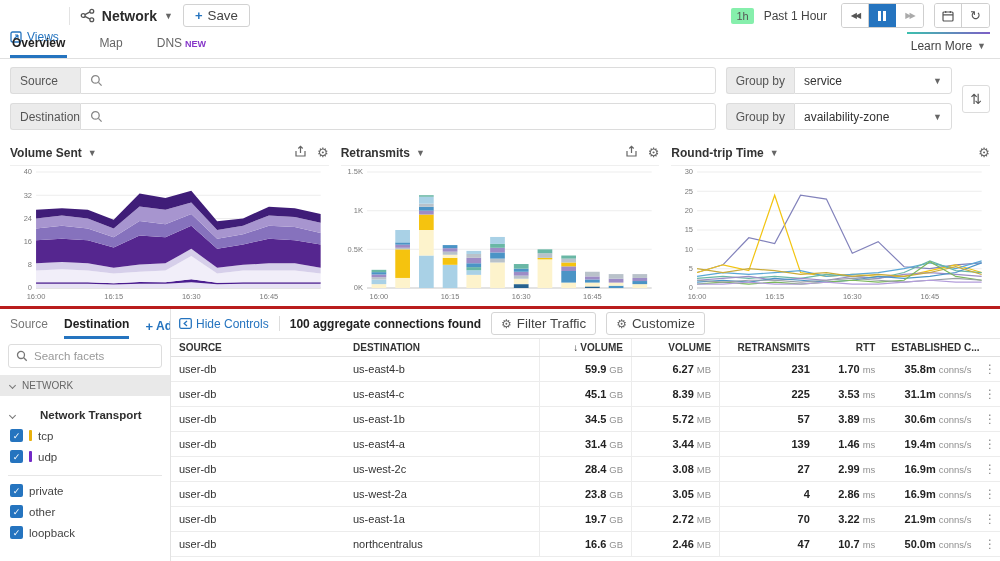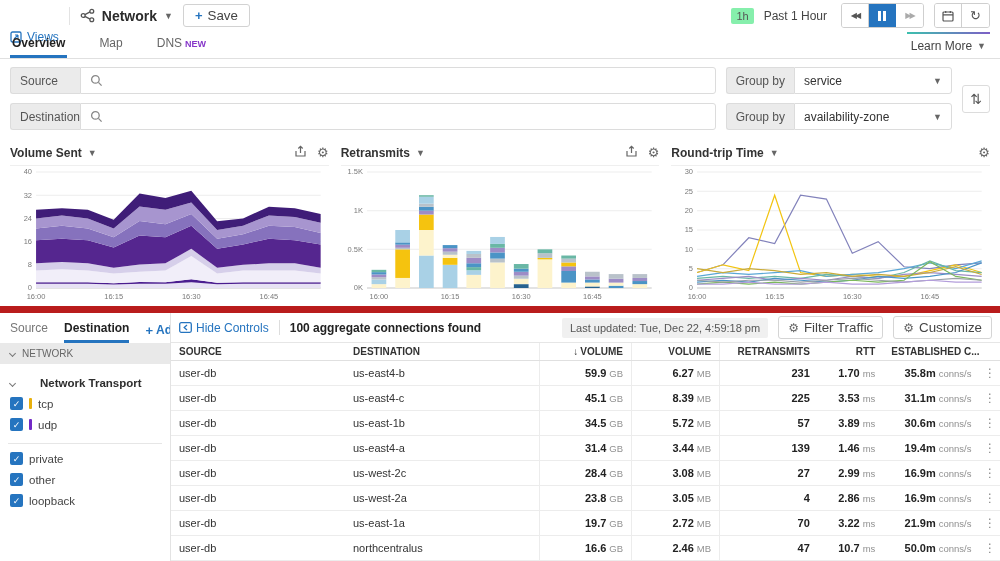--- a/index.html
+++ b/index.html
@@ -49,21 +49,21 @@
   .f-input input { border:none; outline:none; flex:1; font-size:12px; font-family:inherit; }
   .group-by { display:flex; margin-left:10px; }
   .gb-label { background:#ebebeb; border:1px solid #dcdcdc; border-right:none; border-radius:3px 0 0 3px;
     display:flex; align-items:center; padding:0 9px; color:#555; }
   .gb-select { width:158px; border:1px solid #dcdcdc; border-radius:0 3px 3px 0; background:#fff;
     display:flex; align-items:center; justify-content:space-between; padding:0 9px; color:#333; cursor:pointer; }
   .swap-btn { width:28px; height:28px; align-self:center; border:1px solid #dcdcdc; border-radius:3px;
     background:#fff; color:#555; font-size:14px; display:flex; align-items:center; justify-content:center; cursor:pointer; }
 
   
-  .charts { display:flex; gap:12px; padding:2px 10px 4px; border-bottom:7px solid #b91c1c; }
+  .charts { display:flex; gap:12px; padding:2px 10px 4px; border-bottom:3px solid #b91c1c; }
   .chart-panel { flex:1; min-width:0; }
   .chart-head { height:26px; display:flex; align-items:center; gap:6px; border-bottom:1px solid #efefef; }
   .chart-title { font-weight:bold; font-size:12px; color:#333; }
   .chart-icons { margin-left:auto; display:flex; gap:10px; color:#666; }
   .gear { font-size:13px; color:#666; cursor:pointer; }
   svg.chart { display:block; width:100%; height:136px; }
   svg.chart text { font-family:"Liberation Sans",sans-serif; }
 
   
   .bottom { display:flex; height:257px; }
@@ -396,20 +396,27 @@
 <section class="bottom">
   <aside class="facets">
     <div class="facet-tabs">
       <div class="facet-tab"><span>Source</span></div>
       <div class="facet-tab active"><span>Destination</span></div>
       <div class="add-btn">
           <span class="plus">+</span>
           <span>Add</span>
         </div>
     </div>
+    <div class="facet-search">
+      <svg width="12" height="12" viewBox="0 0 13 13">
+          <circle cx="5.4" cy="5.4" r="3.8" fill="none" stroke="#777" stroke-width="1.4"></circle>
+          <path d="M8.4 8.4L11.6 11.6" stroke="#777" stroke-width="1.4"></path>
+        </svg>
+      <input type="text" placeholder="Search facets" style="">
+    </div>
     <div class="section-head">
       <span class="chev"></span>
       <span>NETWORK</span>
     </div>
     <div id="facet-groups">
         <div class="group-title">
           <span class="chev"></span>
           <span>Network Transport</span>
         </div>
         <div class="facet-item">
@@ -442,21 +449,20 @@
     <div class="controlbar">
       <div class="hide-controls">
         <svg width="13" height="11" viewBox="0 0 13 11">
             <rect x="0.7" y="0.7" width="11.6" height="9.6" rx="1.5" fill="none" stroke="#2574bf" stroke-width="1.3"></rect>
             <path d="M8 3L5.2 5.5L8 8" fill="none" stroke="#2574bf" stroke-width="1.3"></path>
           </svg>
         <span>Hide Controls</span>
       </div>
       <div class="cb-div"></div>
       <span class="result-count">100 aggregate connections found</span>
-      <span class="updated-badge">Last updated: Tue, Dec 22, 4:59:18 pm</span>
       <button class="ctl-btn">
           <span class="gear">⚙</span>
           <span>Filter Traffic</span>
         </button>
       <button class="ctl-btn">
           <span class="gear">⚙</span>
           <span>Customize</span>
         </button>
     </div>
     <table>

